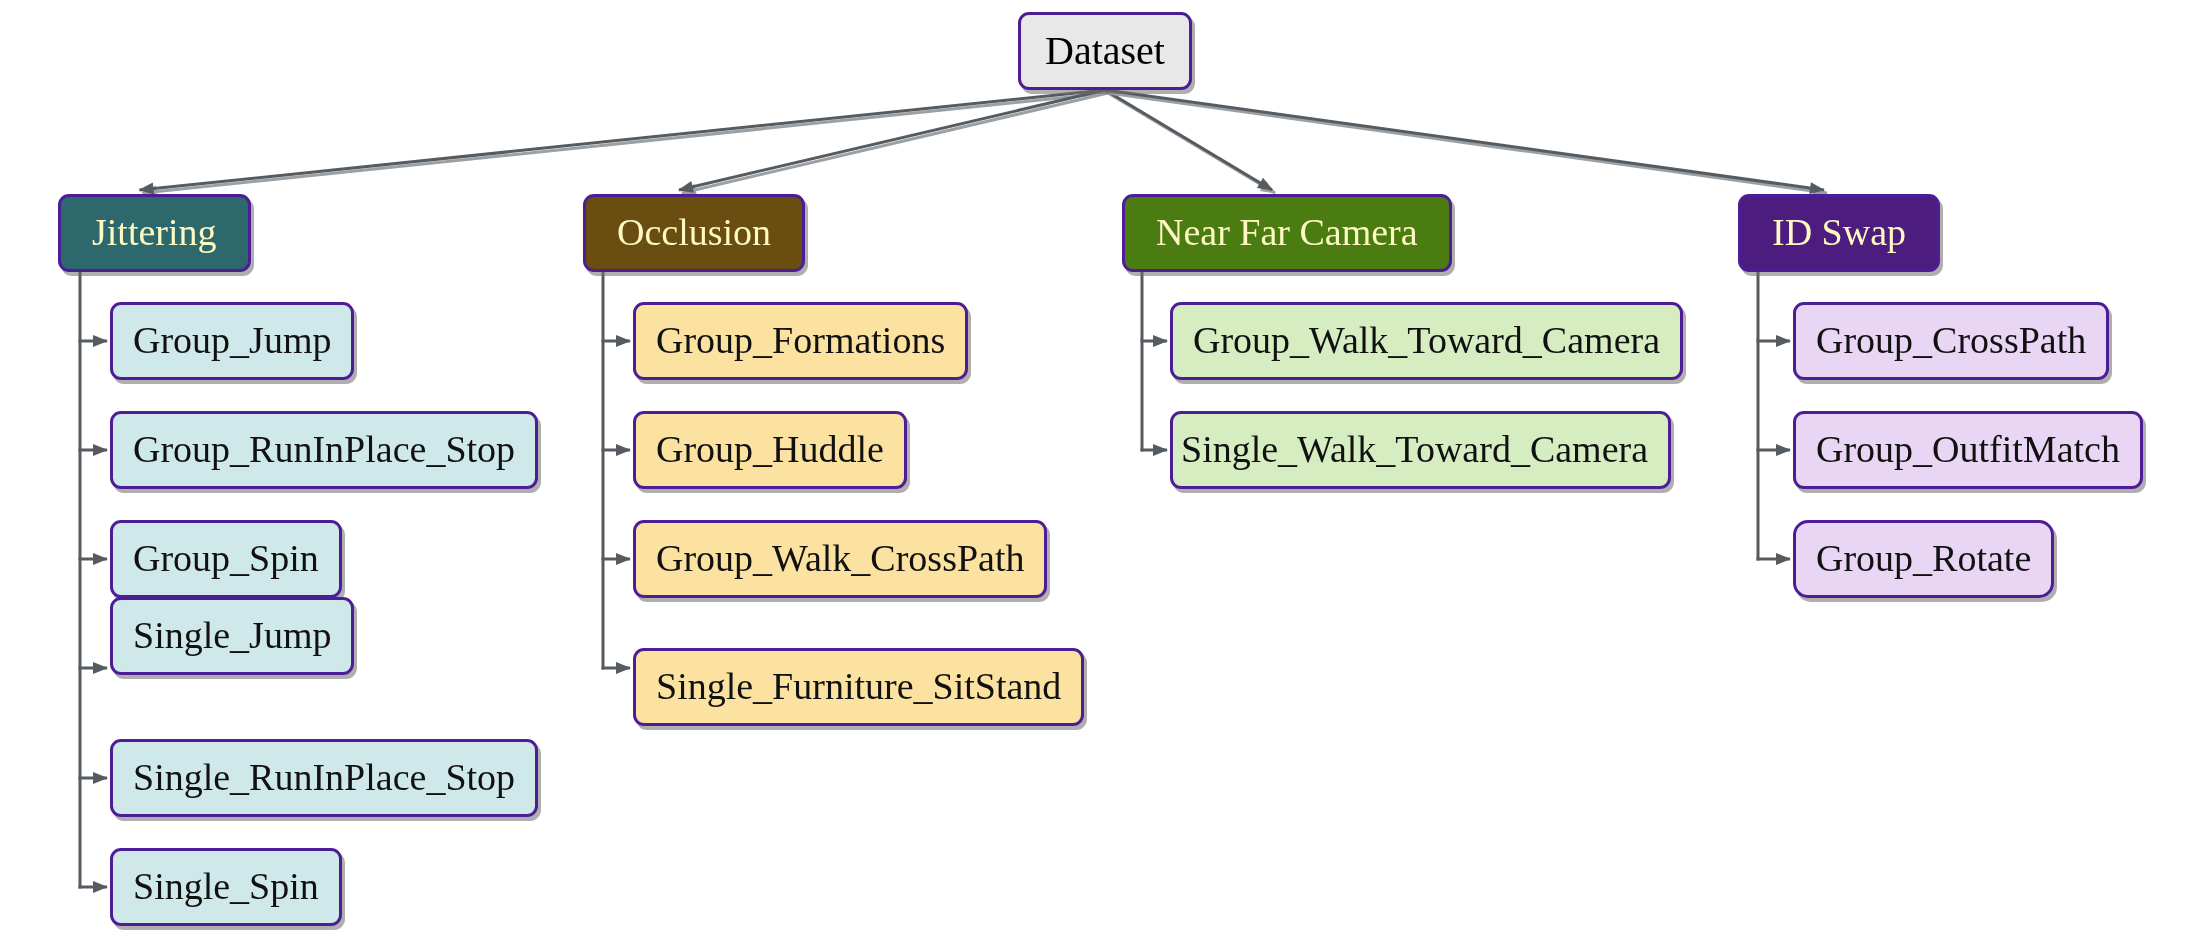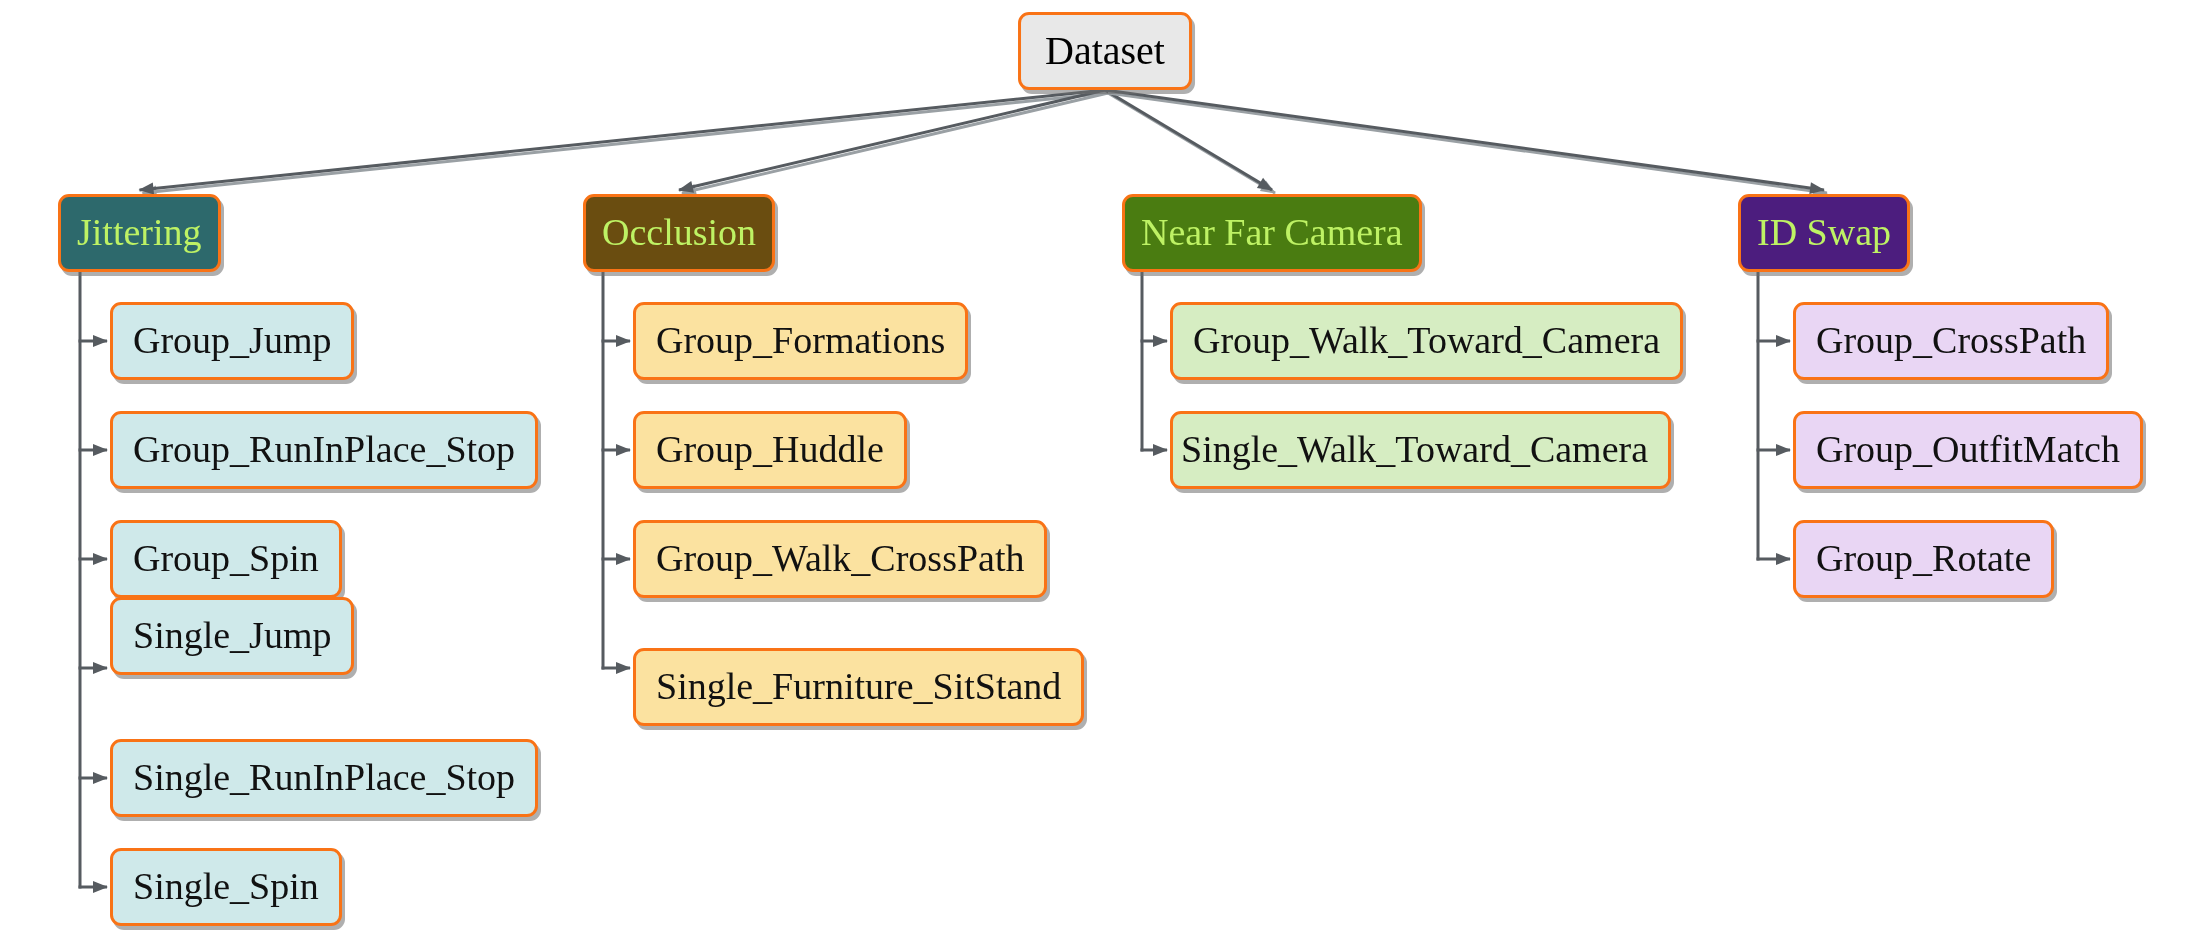--- a/index.html
+++ b/index.html
@@ -23,36 +23,36 @@
     height: 940px;
     pointer-events: none;
   }
   .node {
     position: absolute;
     box-sizing: border-box;
     height: 78px;
     line-height: 71px;
     white-space: nowrap;
     padding: 0 20px;
-    border: 3px solid #f97316;
+    border: 3px solid #4c1d95;
     border-radius: 11px;
     font-size: 38px;
     color: #111111;
     box-shadow: 3px 4px 0 rgba(110,110,110,0.55);
     background: #ffffff;
   }
   .node.root {
     transform: translateX(-50%);
     padding: 0 24px;
     font-size: 40px;
     color: #000000;
   }
   .node.header {
-    color: #bef264;
-    padding: 0 16px;
+    color: #fef9c3;
+    padding: 0 31px;
   }
 </style>
 </head>
 <body>
 
 <div id="canvas">
 
   <svg id="edges" viewBox="0 0 2209 940">
       <defs>
         <marker id="arrow" markerUnits="userSpaceOnUse" markerWidth="18" markerHeight="14" refX="15" refY="7" orient="auto">
@@ -108,15 +108,15 @@
   <div class="node child" style="left: 633px; top: 302px; background: rgb(251, 226, 160);">Group_Formations</div>
   <div class="node child" style="left: 633px; top: 411px; background: rgb(251, 226, 160);">Group_Huddle</div>
   <div class="node child" style="left: 633px; top: 520px; background: rgb(251, 226, 160);">Group_Walk_CrossPath</div>
   <div class="node child" style="left: 633px; top: 629px; background: rgb(251, 226, 160); margin-top: 19px;">Single_Furniture_SitStand</div>
 
   <div class="node child" style="left: 1170px; top: 302px; background: rgb(214, 237, 194);">Group_Walk_Toward_Camera</div>
   <div class="node child" style="left: 1170px; top: 411px; background: rgb(214, 237, 194); padding-left: 8px;">Single_Walk_Toward_Camera</div>
 
   <div class="node child" style="left: 1793px; top: 302px; background: rgb(233, 214, 244);">Group_CrossPath</div>
   <div class="node child" style="left: 1793px; top: 411px; background: rgb(233, 214, 244);">Group_OutfitMatch</div>
-  <div class="node child" style="left: 1793px; top: 520px; background: rgb(233, 214, 244);">Group_Rotate</div>
+  <div class="node child" style="left: 1793px; top: 520px; background: rgb(233, 214, 244); border-radius: 15px;">Group_Rotate</div>
 
 </div>
 
 </body></html>

